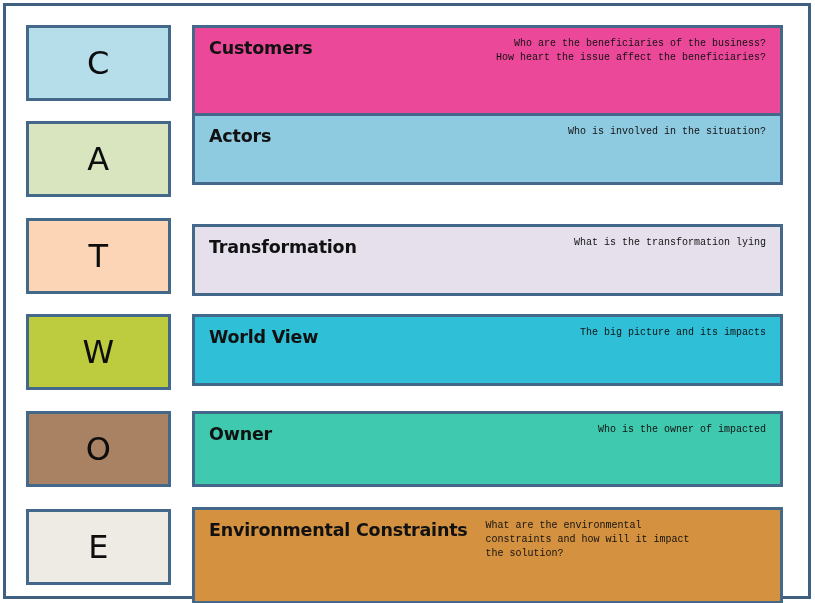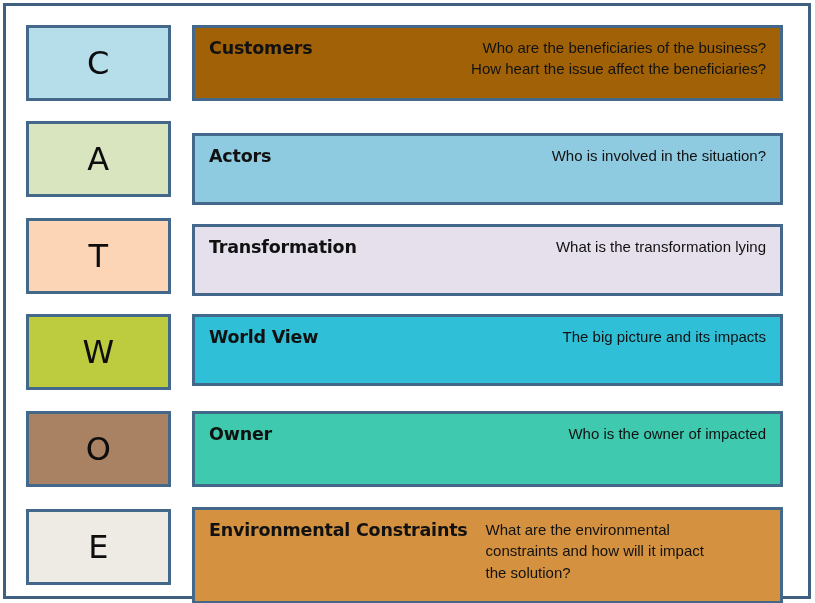--- a/index.html
+++ b/index.html
@@ -74,55 +74,55 @@
     font-size: 17.5px;
     font-weight: bold;
     color: #111111;
     white-space: nowrap;
     padding-left: 14px;
     padding-top: 10px;
     letter-spacing: -0.2px;
   }
   .content-desc {
     flex: 1;
-    font-family: Liberation Sans, sans-serif;
-    font-size: 15px;
+    font-family: Liberation Mono, monospace;
+    font-size: 10px;
     font-weight: 400;
     color: #121212;
     padding-top: 9px;
     padding-right: 14px;
     line-height: 1.42;
   }
   .desc-right { text-align: right; }
   .desc-left { text-align: left; padding-left: 18px; }
   .desc-line { display: block; white-space: nowrap; }
 </style>
 </head>
 <body>
 
 <div class="canvas">
   <div class="outer-frame"></div>
   <div class="rows" id="rows-container">
       <div class="row">
         <div class="letter-box" style="top: 25px; height: 76px; background: rgb(182, 221, 234); border-color: rgb(68, 104, 138);">
           <span class="letter-glyph">C</span>
         </div>
-        <div class="content-box" style="top: 25px; height: 76px; background: #a16207; border-color: rgb(68, 104, 138); gap: 24px;">
+        <div class="content-box" style="top: 25px; height: 97px; background: #ec4899; border-color: rgb(68, 104, 138); gap: 24px;">
           <div class="content-title">Customers</div>
           <div class="content-desc desc-right">
             <span class="desc-line">Who are the beneficiaries of the business?</span>
             <span class="desc-line">How heart the issue affect the beneficiaries?</span>
           </div>
         </div>
       </div>
       <div class="row">
         <div class="letter-box" style="top: 121px; height: 76px; background: rgb(217, 229, 191); border-color: rgb(68, 104, 138);">
           <span class="letter-glyph">A</span>
         </div>
-        <div class="content-box" style="top: 133px; height: 72px; background: rgb(142, 202, 224); border-color: rgb(68, 104, 138);">
+        <div class="content-box" style="top: 113px; height: 72px; background: rgb(142, 202, 224); border-color: rgb(68, 104, 138);">
           <div class="content-title">Actors</div>
           <div class="content-desc desc-right">
             <span class="desc-line">Who is involved in the situation?</span>
           </div>
         </div>
       </div>
       <div class="row">
         <div class="letter-box" style="top: 218px; height: 76px; background: rgb(251, 213, 181); border-color: rgb(68, 104, 138);">
           <span class="letter-glyph">T</span>
         </div>

